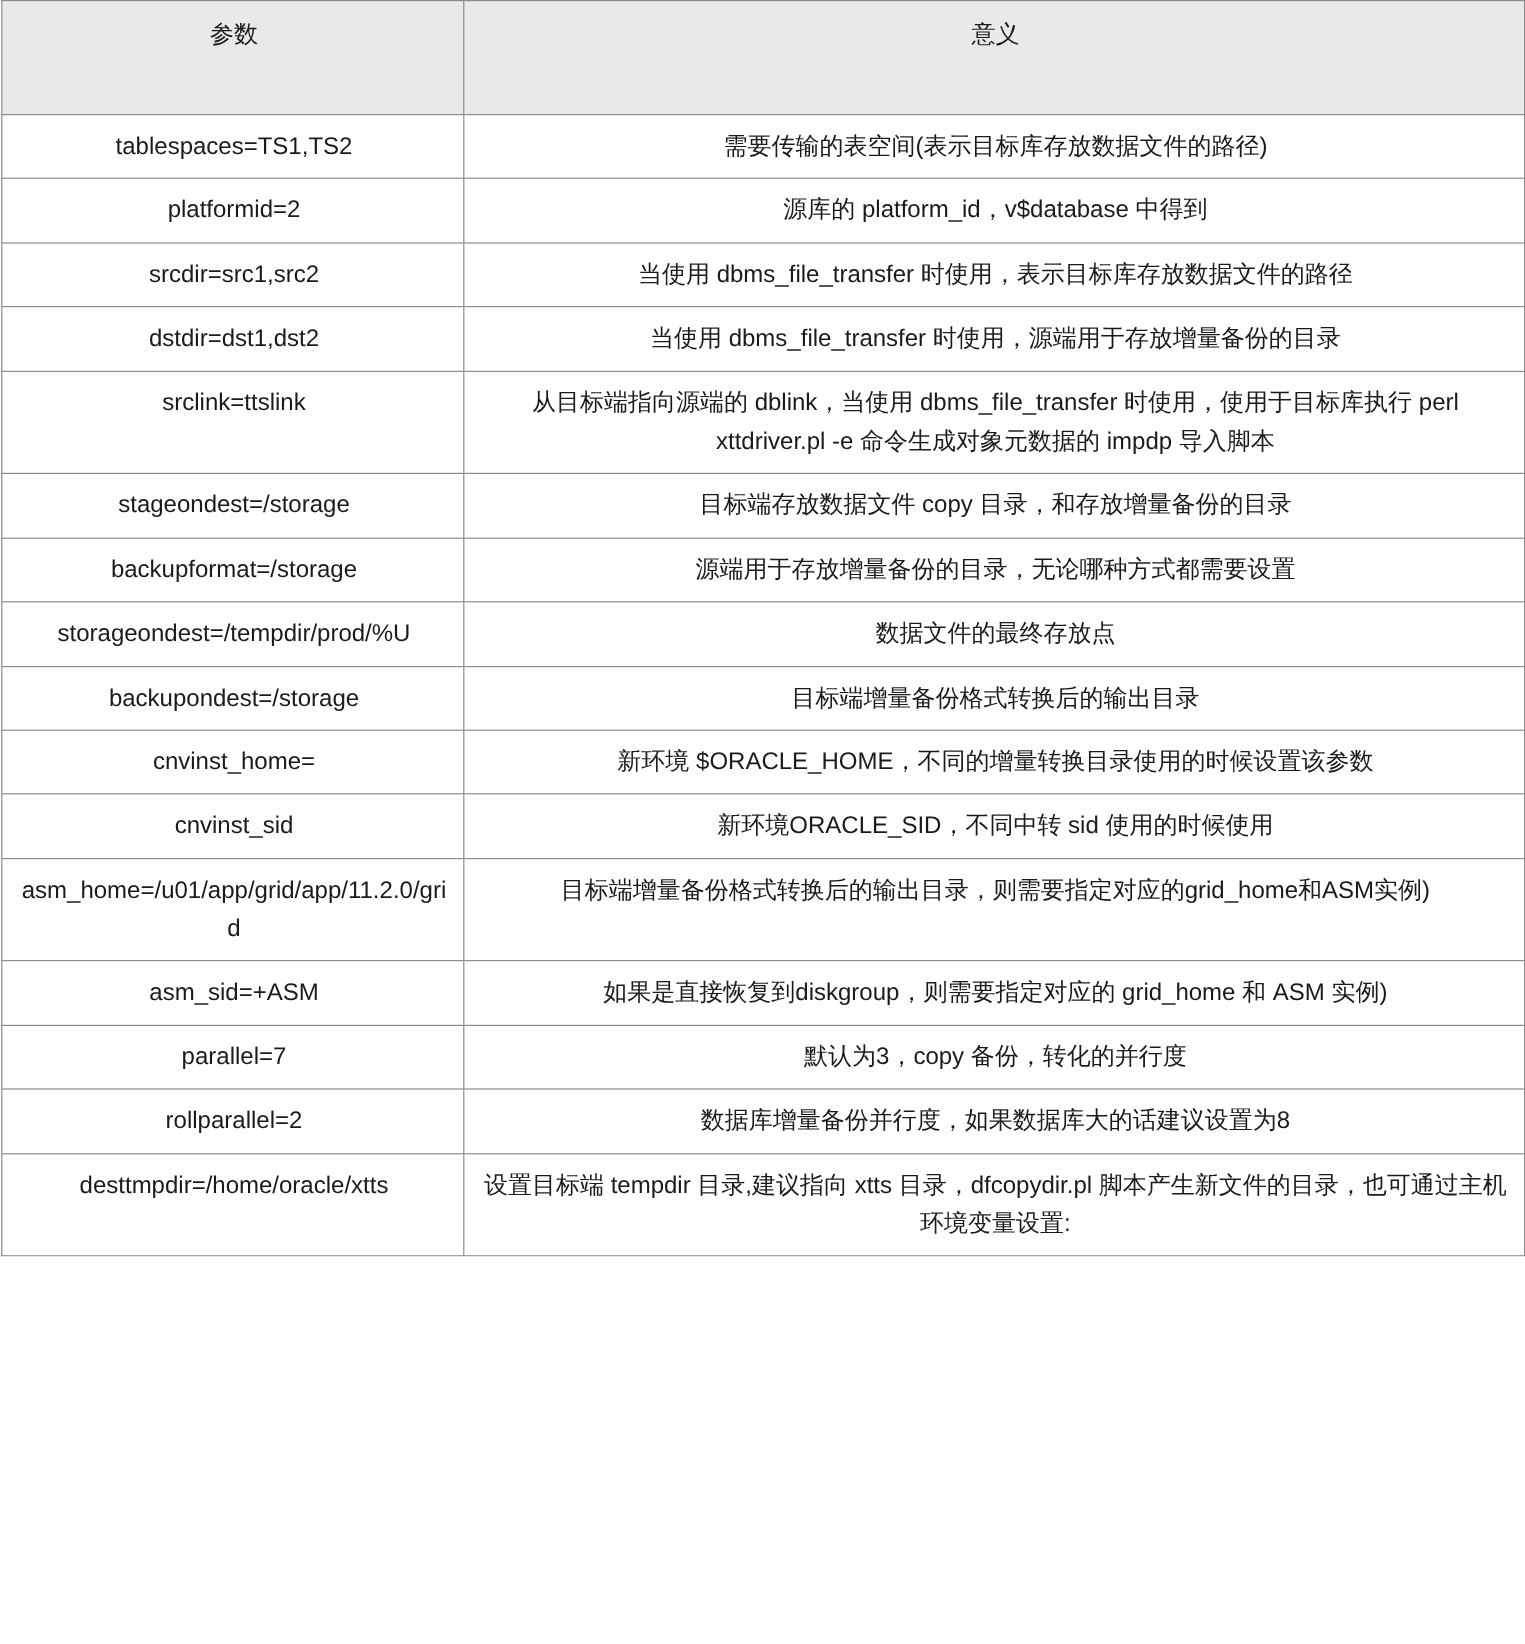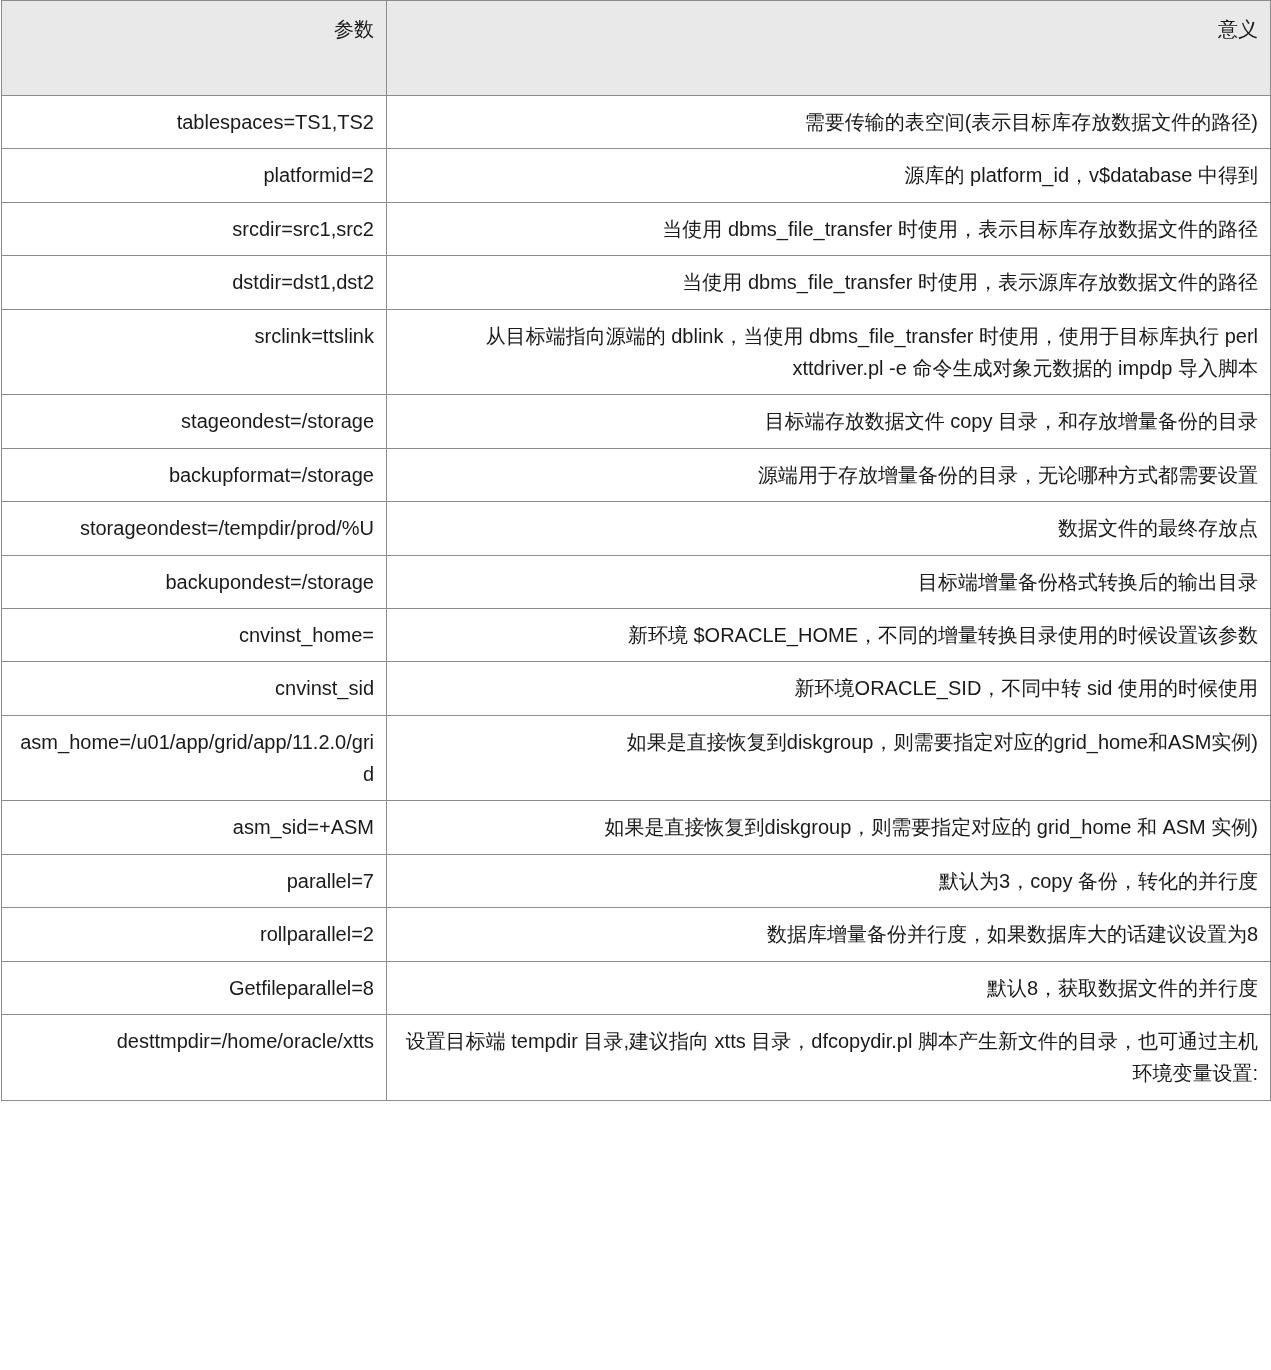--- a/index.html
+++ b/index.html
@@ -27,21 +27,21 @@
   table.param-table col.c2 { width: 884px; }
 
   table.param-table th,
   table.param-table td {
     border: 1px solid #8c8c8c;
     vertical-align: top;
     padding: 10px 12px 10px 14px;
     font-size: 20px;
     line-height: 1.62;
     font-weight: normal;
-    text-align: right;
+    text-align: center;
     word-wrap: break-word;
     overflow-wrap: break-word;
   }
   table.param-table thead th {
     background: #e9e9e9;
     height: 72px;
     padding-top: 12px;
     font-size: 20px;
   }
   table.param-table tbody td.param-cell {
@@ -74,21 +74,21 @@
         <tr>
           <td class="param-cell">platformid=2</td>
           <td class="meaning-cell">源库的 platform_id，v$database 中得到</td>
         </tr>
         <tr>
           <td class="param-cell pad-b-md">srcdir=src1,src2</td>
           <td class="meaning-cell pad-b-md">当使用 dbms_file_transfer 时使用，表示目标库存放数据文件的路径</td>
         </tr>
         <tr>
           <td class="param-cell pad-b-lg">dstdir=dst1,dst2</td>
-          <td class="meaning-cell pad-b-lg">当使用 dbms_file_transfer 时使用，表示源库存放数据文件的路径</td>
+          <td class="meaning-cell pad-b-lg">当使用 dbms_file_transfer 时使用，源端用于存放增量备份的目录</td>
         </tr>
         <tr>
           <td class="param-cell">srclink=ttslink</td>
           <td class="meaning-cell">从目标端指向源端的 dblink，当使用 dbms_file_transfer 时使用，使用于目标库执行 perl xttdriver.pl -e 命令生成对象元数据的 impdp 导入脚本</td>
         </tr>
         <tr>
           <td class="param-cell">stageondest=/storage</td>
           <td class="meaning-cell">目标端存放数据文件 copy 目录，和存放增量备份的目录</td>
         </tr>
         <tr>
@@ -106,37 +106,33 @@
         <tr>
           <td class="param-cell pad-b-md">cnvinst_home=</td>
           <td class="meaning-cell pad-b-md">新环境 $ORACLE_HOME，不同的增量转换目录使用的时候设置该参数</td>
         </tr>
         <tr>
           <td class="param-cell">cnvinst_sid</td>
           <td class="meaning-cell">新环境ORACLE_SID，不同中转 sid 使用的时候使用</td>
         </tr>
         <tr>
           <td class="param-cell">asm_home=/u01/app/grid/app/11.2.0/grid</td>
-          <td class="meaning-cell">如果是直接恢复到diskgroup，则需要指定对应的grid_home和ASM实例)</td>
+          <td class="meaning-cell">目标端增量备份格式转换后的输出目录，则需要指定对应的grid_home和ASM实例)</td>
         </tr>
         <tr>
           <td class="param-cell pad-b-sm">asm_sid=+ASM</td>
           <td class="meaning-cell pad-b-sm">如果是直接恢复到diskgroup，则需要指定对应的 grid_home 和 ASM 实例)</td>
         </tr>
         <tr>
           <td class="param-cell">parallel=7</td>
           <td class="meaning-cell">默认为3，copy 备份，转化的并行度</td>
         </tr>
         <tr>
           <td class="param-cell">rollparallel=2</td>
           <td class="meaning-cell">数据库增量备份并行度，如果数据库大的话建议设置为8</td>
         </tr>
         <tr>
-          <td class="param-cell">Getfileparallel=8</td>
-          <td class="meaning-cell">默认8，获取数据文件的并行度</td>
-        </tr>
-        <tr>
           <td class="param-cell">desttmpdir=/home/oracle/xtts</td>
           <td class="meaning-cell">设置目标端 tempdir 目录,建议指向 xtts 目录，dfcopydir.pl 脚本产生新文件的目录，也可通过主机环境变量设置:</td>
         </tr>
       </tbody>
   </table>
 </div>
 
 </body></html>

